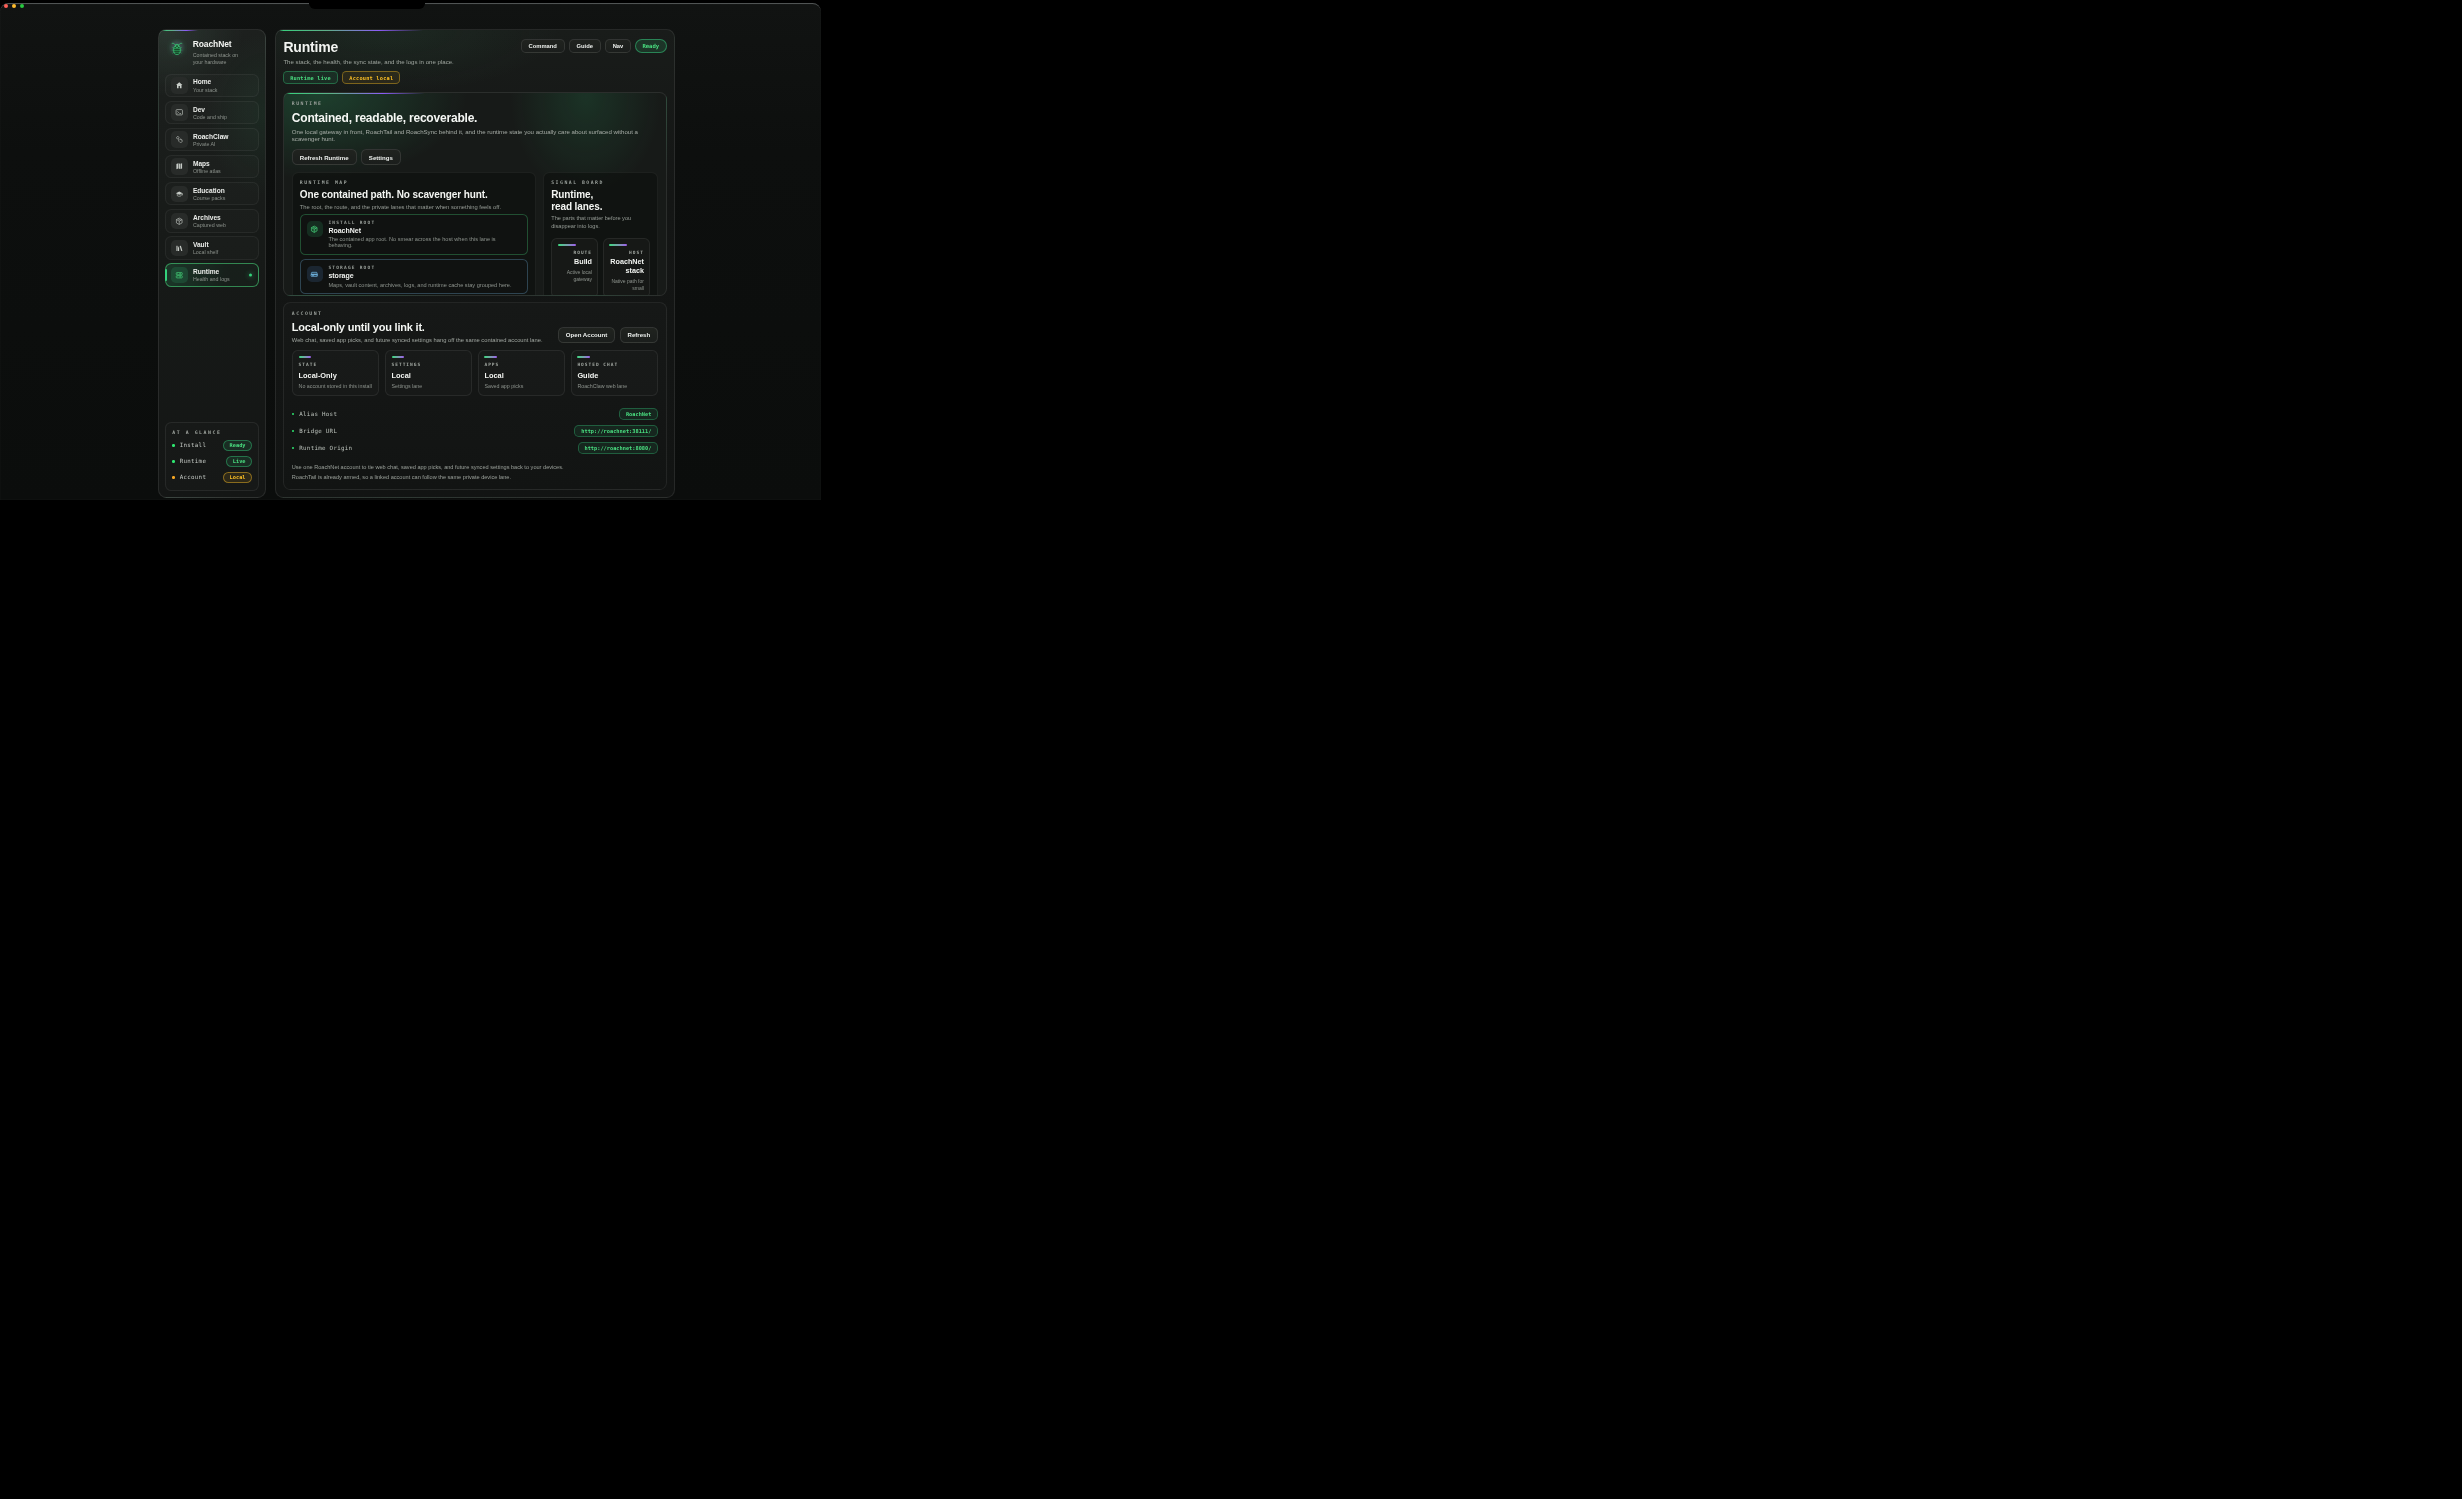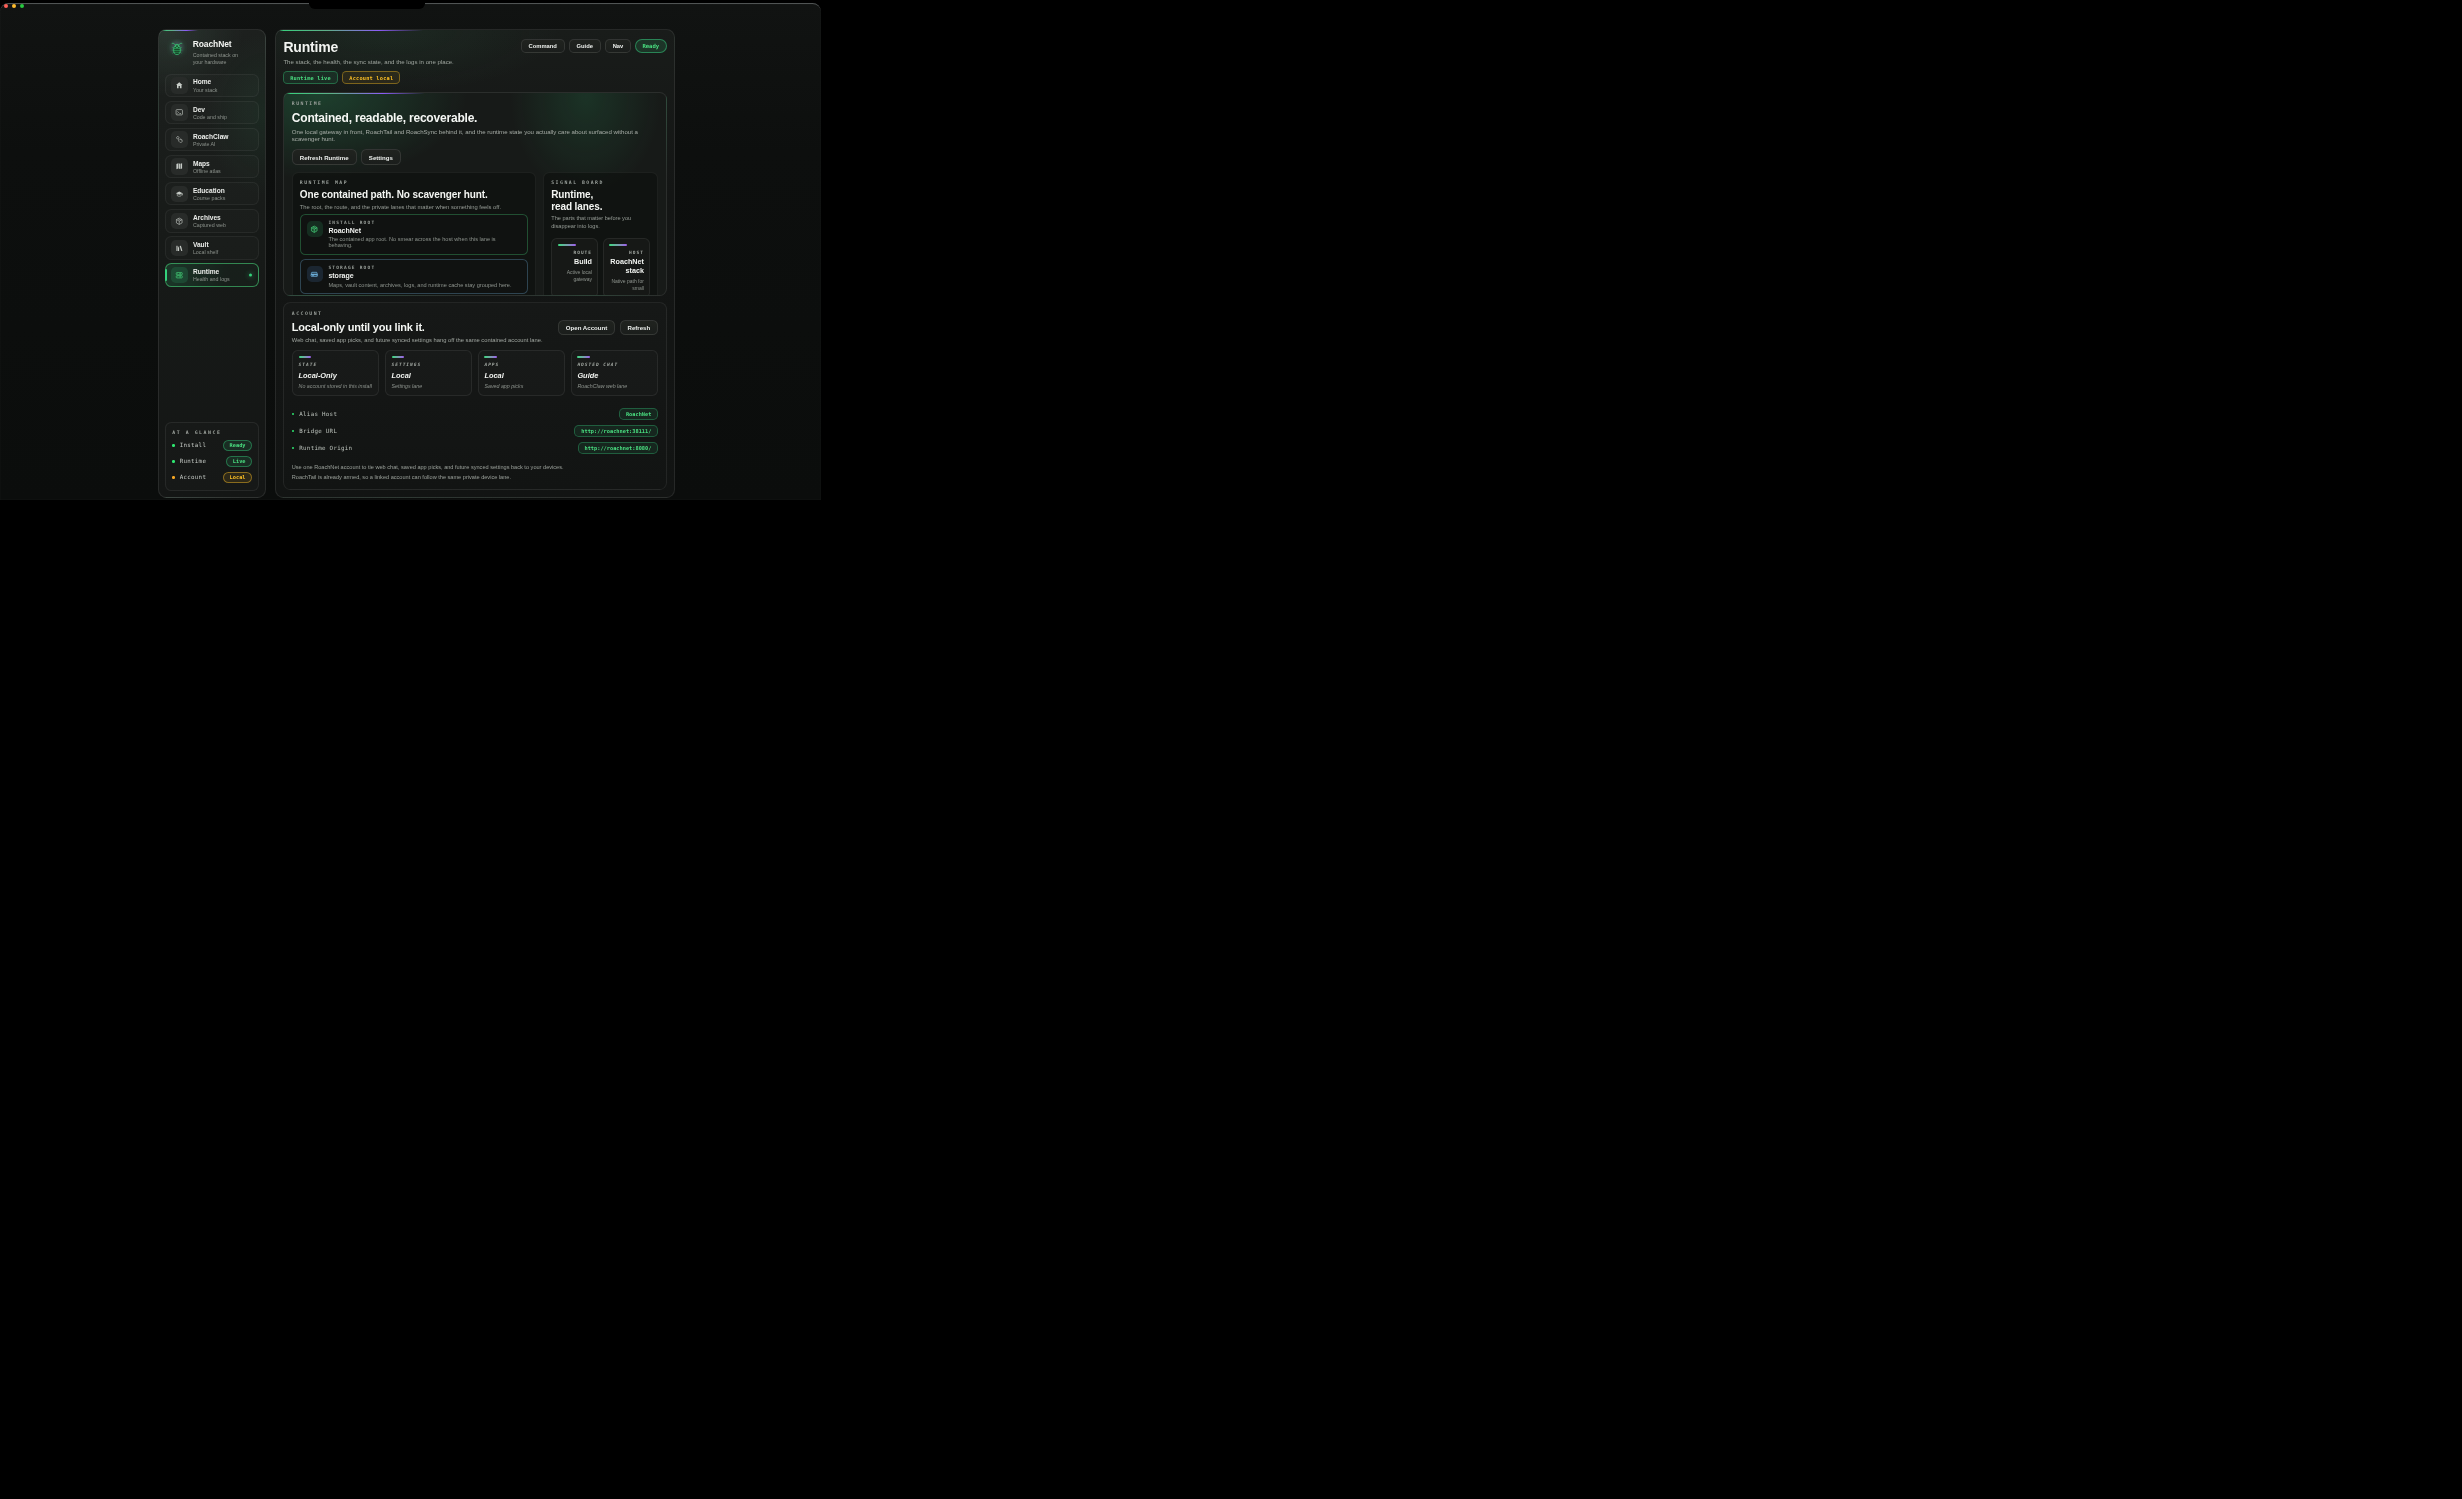--- a/index.html
+++ b/index.html
@@ -142,27 +142,27 @@
   .tile{border-radius:5.8px;border:0.5px solid rgba(255,255,255,0.07);background:rgba(23,26,24,0.85);padding:5.3px;text-align:right;}
   .grad-bar{width:18px;height:2.1px;border-radius:1.1px;margin-bottom:4.3px;
     background:linear-gradient(90deg,#3ddb7f,#7b9bb0 55%,#9f5cf0);}
   .tile-label{font-family:var(--mono);font-size:4.5px;font-weight:700;letter-spacing:1px;color:#a5aba5;}
   .tile-value{font-size:7.2px;font-weight:800;color:#f2f4f1;margin:3.2px 0 2.7px;line-height:1.15;}
   .tile-desc{font-size:5px;color:var(--txt-dim);line-height:1.4;}
 
   
   .account{margin-top:6.4px;flex:1;border-radius:7.4px;border:0.5px solid var(--card-border);
     background:linear-gradient(180deg,#161817,#121413);padding:8px 7.4px;display:flex;flex-direction:column;}
-  .acct-head{display:flex;align-items:center;}
+  .acct-head{display:flex;align-items:flex-end;}
   .acct-head h2{font-size:11px;font-weight:800;color:#f4f6f3;letter-spacing:-0.2px;margin:4.8px 0 3.7px;}
   .acct-sub{font-size:5.8px;color:#a0a6a0;}
   .acct-btns{margin-left:auto;display:flex;gap:4.3px;flex:none;padding-top:1.6px;}
   .stats{display:grid;grid-template-columns:repeat(4,1fr);gap:5.3px;margin-top:7.4px;}
   .stat{border-radius:5.8px;border:0.5px solid rgba(255,255,255,0.07);background:rgba(255,255,255,0.014);
-    padding:5.3px 5.8px 6.4px;font-style:italic;}
+    padding:5.3px 5.8px 6.4px;}
   .stat .grad-bar{width:12.8px;margin-bottom:3.7px;}
   .stat-label{font-family:var(--mono);font-size:4.5px;font-weight:700;letter-spacing:1px;color:#a5aba5;}
   .stat-value{font-size:7.4px;font-weight:800;color:#f2f4f1;margin:3.7px 0 3.2px;}
   .stat-desc{font-size:5.3px;color:var(--txt-dim);}
   .kv-rows{margin-top:7px;}
   .kv{display:flex;align-items:center;margin-top:4.8px;min-height:11px;}
   .kv-dot{width:2.7px;height:2.7px;border-radius:50%;background:#2ee56f;flex:none;}
   .kv-label{font-family:var(--mono);font-size:5.8px;color:#bac0ba;margin-left:4.8px;letter-spacing:0.3px;}
   .kv-pill{margin-left:auto;font-family:var(--mono);font-size:5.3px;font-weight:600;color:var(--green);
     background:rgba(52,199,123,0.10);border:0.5px solid rgba(52,199,123,0.35);border-radius:4.8px;padding:2.1px 5.8px;}

